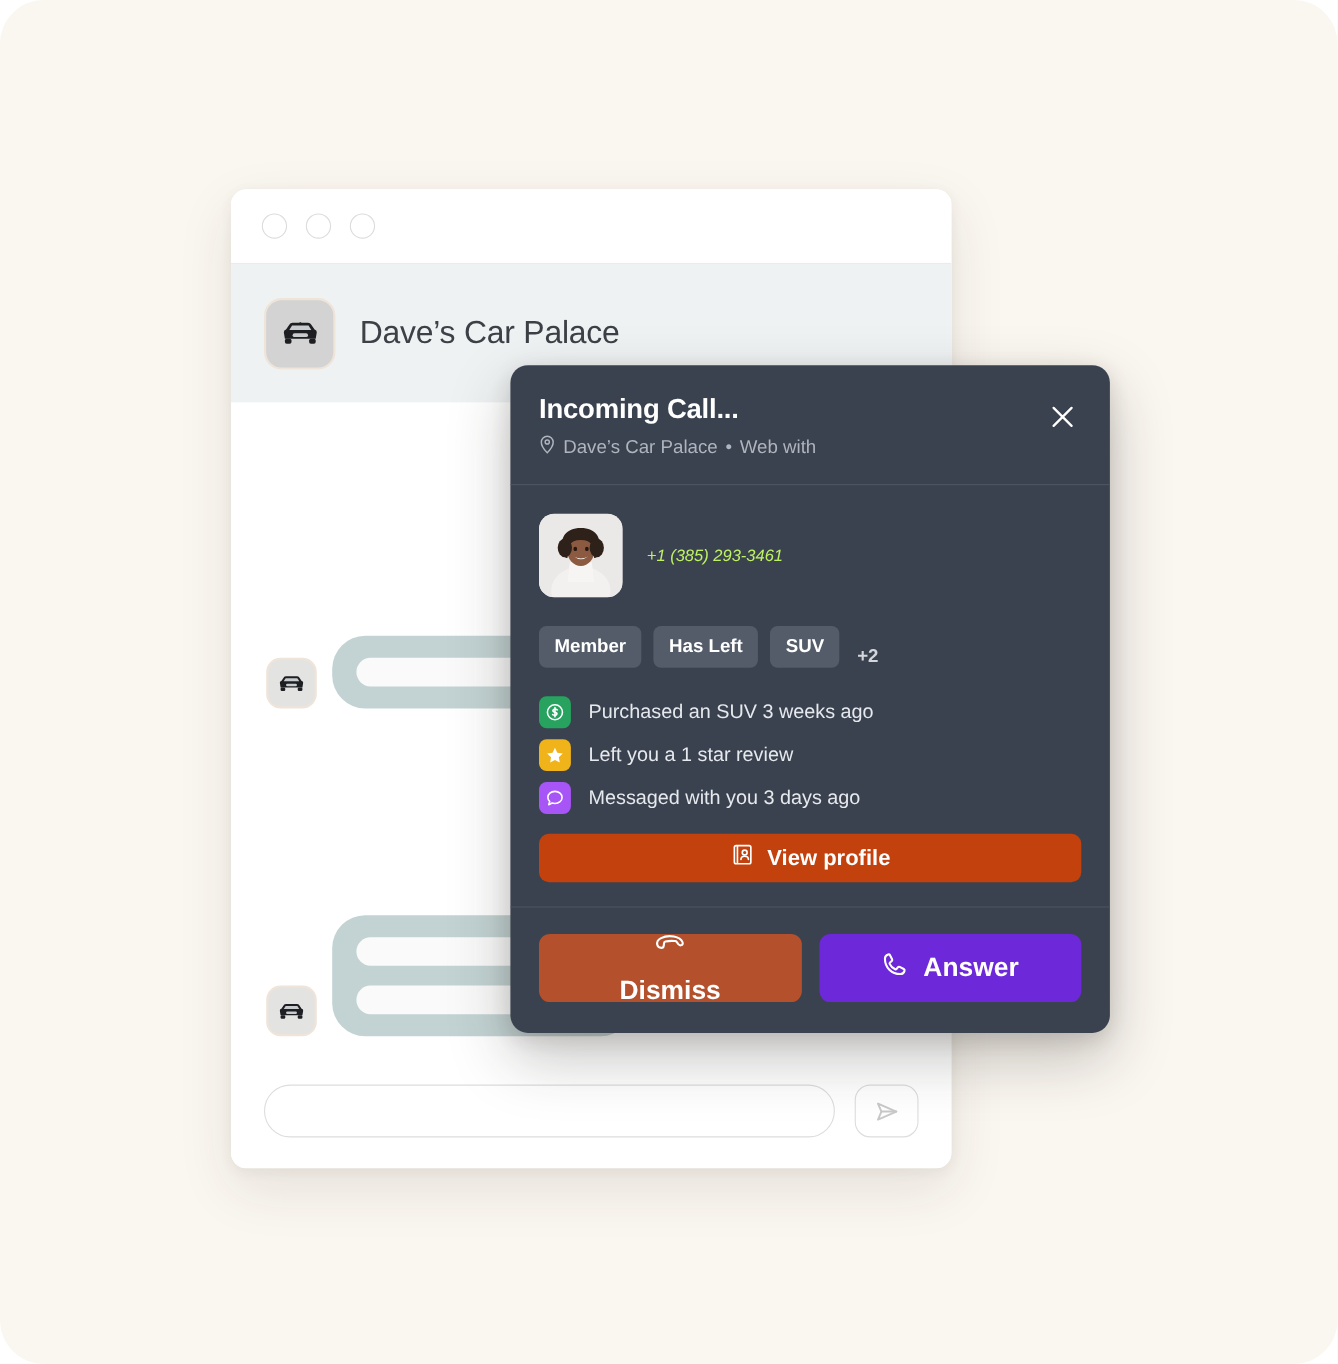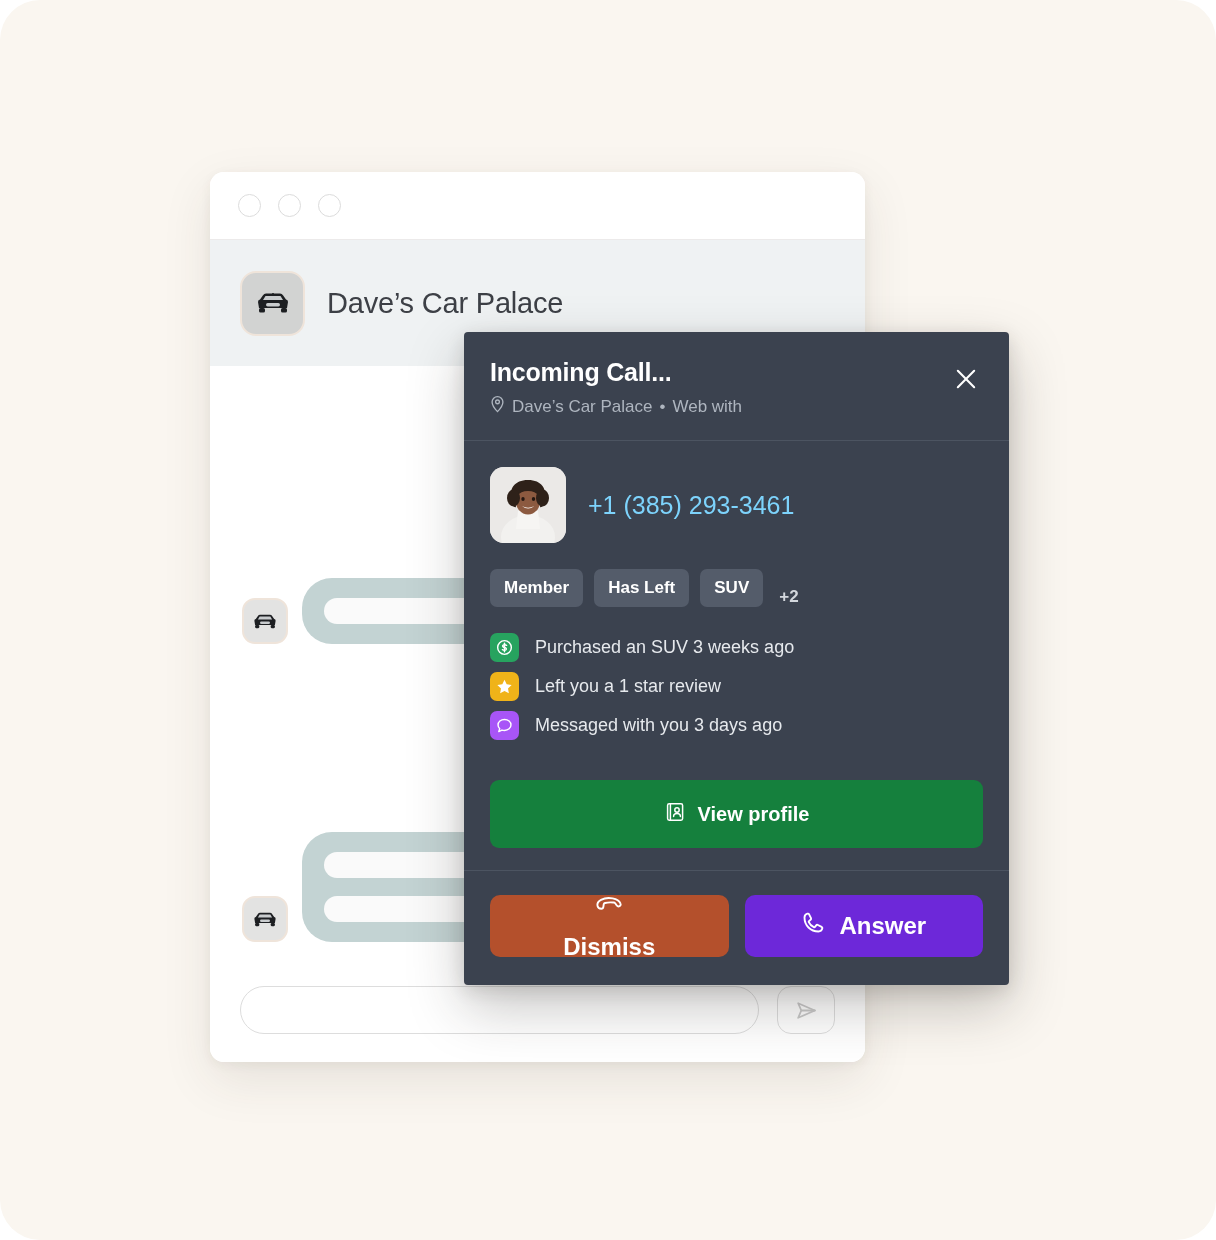--- a/index.html
+++ b/index.html
@@ -148,21 +148,21 @@
     cursor: pointer;
   }
 
   
   #call-modal {
     position: absolute;
     left: 464px;
     top: 332px;
     width: 545px;
     background: #3b424f;
-    border-radius: 4px;
+    border-radius: 16px;
     box-shadow: 0 22px 55px rgba(40, 35, 30, .26),
                 0 5px 18px rgba(40, 35, 30, .14);
     overflow: hidden;
     color: #ffffff;
   }
 
   #modal-header {
     padding: 26px 26px 22px 26px;
     border-bottom: 1px solid #4c5461;
     display: flex;
@@ -204,22 +204,23 @@
     flex: 0 0 auto;
     background: #e9e9ea;
   }
   #contact-name {
     font-size: 30px;
     font-weight: bold;
     letter-spacing: -.3px;
     margin-bottom: 4px;
   }
   #contact-phone {
-    font-size: 25px;
-    color: #7dd3fc;
+    font-size: 15px;
+    color: #bef264;
+    font-style: italic;
   }
 
   #tags-row {
     display: flex;
     align-items: flex-end;
     gap: 11px;
     margin-bottom: 26px;
   }
   .tag {
     background: #545c6a;
@@ -235,42 +236,42 @@
     font-weight: bold;
     color: #d3d7dd;
     margin-left: 5px;
     cursor: pointer;
   }
 
   #activity-list {
     display: flex;
     flex-direction: column;
     gap: 10px;
-    margin-bottom: 40px;
+    margin-bottom: 18px;
   }
   .activity-item {
     display: flex;
     align-items: center;
     gap: 16px;
   }
   .activity-icon {
     width: 29px; height: 29px;
     border-radius: 7px;
     display: flex; align-items: center; justify-content: center;
     flex: 0 0 auto;
   }
   .activity-text {
     font-size: 18px;
     color: #e6e9ed;
   }
 
   #view-profile-button {
     width: 100%;
-    height: 68px;
-    background: #15803d;
+    height: 44px;
+    background: #c2410c;
     border: none;
     border-radius: 9px;
     color: #ffffff;
     font-size: 20px;
     font-weight: bold;
     font-family: "Liberation Sans", sans-serif;
     display: flex;
     align-items: center;
     justify-content: center;
     gap: 12px;

